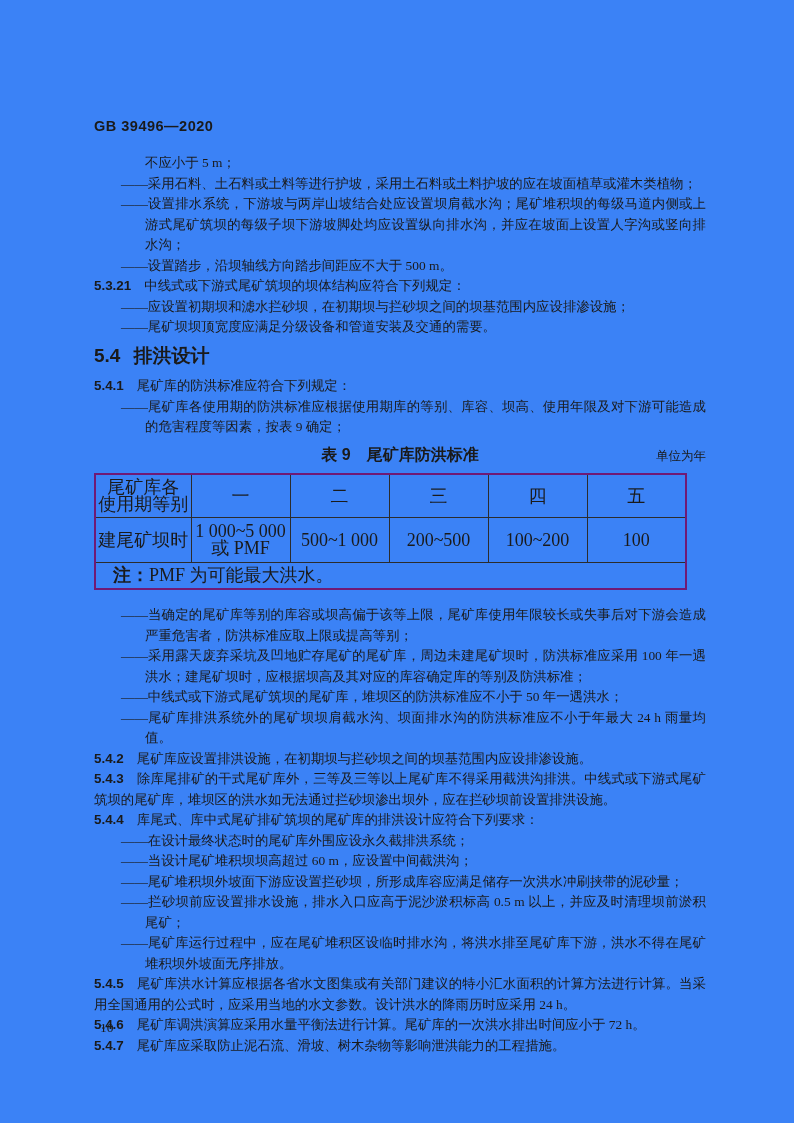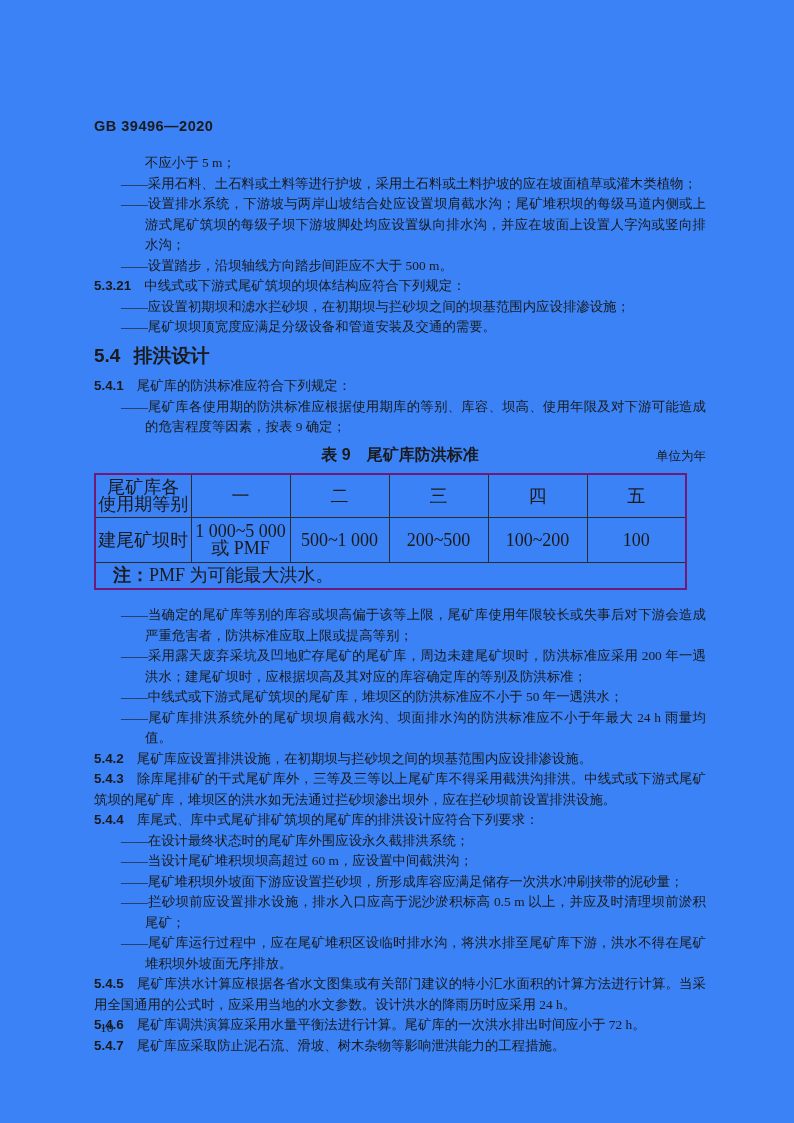--- a/index.html
+++ b/index.html
@@ -143,21 +143,21 @@
         <td>100~200</td>
         <td>100</td>
       </tr>
       <tr>
         <td colspan="6" class="note"><span class="note-label">注：</span><span>PMF 为可能最大洪水。</span></td>
       </tr>
     </tbody>
       </table>
 
     <p class="dash">——当确定的尾矿库等别的库容或坝高偏于该等上限，尾矿库使用年限较长或失事后对下游会造成严重危害者，防洪标准应取上限或提高等别；</p>
-    <p class="dash">——采用露天废弃采坑及凹地贮存尾矿的尾矿库，周边未建尾矿坝时，防洪标准应采用 200 年一遇洪水；建尾矿坝时，应根据坝高及其对应的库容确定库的等别及防洪标准；</p>
+    <p class="dash">——采用露天废弃采坑及凹地贮存尾矿的尾矿库，周边未建尾矿坝时，防洪标准应采用 100 年一遇洪水；建尾矿坝时，应根据坝高及其对应的库容确定库的等别及防洪标准；</p>
     <p class="dash">——中线式或下游式尾矿筑坝的尾矿库，堆坝区的防洪标准应不小于 50 年一遇洪水；</p>
     <p class="dash">——尾矿库排洪系统外的尾矿坝坝肩截水沟、坝面排水沟的防洪标准应不小于年最大 24 h 雨量均值。</p>
 
     <p class="clause"><span class="num">5.4.2</span><span class="txt">尾矿库应设置排洪设施，在初期坝与拦砂坝之间的坝基范围内应设排渗设施。</span></p>
     <p class="clause"><span class="num">5.4.3</span><span class="txt">除库尾排矿的干式尾矿库外，三等及三等以上尾矿库不得采用截洪沟排洪。中线式或下游式尾矿筑坝的尾矿库，堆坝区的洪水如无法通过拦砂坝渗出坝外，应在拦砂坝前设置排洪设施。</span></p>
     <p class="clause"><span class="num">5.4.4</span><span class="txt">库尾式、库中式尾矿排矿筑坝的尾矿库的排洪设计应符合下列要求：</span></p>
     <p class="dash">——在设计最终状态时的尾矿库外围应设永久截排洪系统；</p>
     <p class="dash">——当设计尾矿堆积坝坝高超过 60 m，应设置中间截洪沟；</p>
     <p class="dash">——尾矿堆积坝外坡面下游应设置拦砂坝，所形成库容应满足储存一次洪水冲刷挟带的泥砂量；</p>
     <p class="dash">——拦砂坝前应设置排水设施，排水入口应高于泥沙淤积标高 0.5 m 以上，并应及时清理坝前淤积尾矿；</p>

